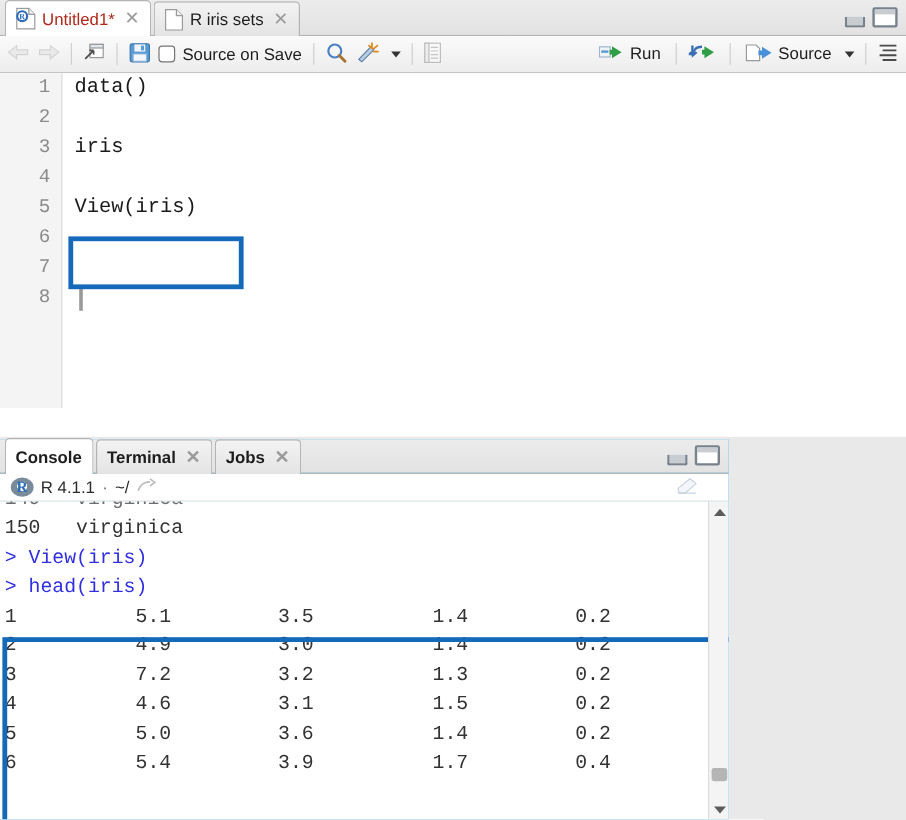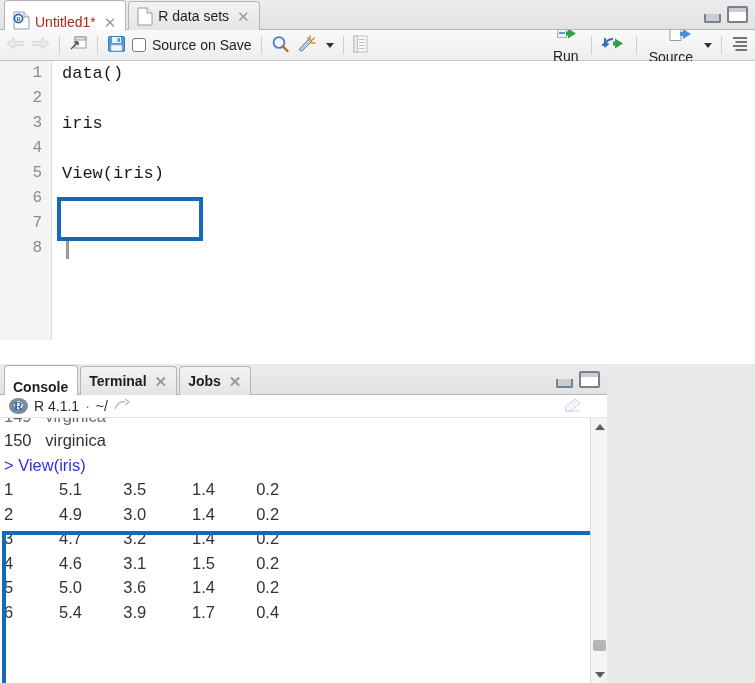--- a/index.html
+++ b/index.html
@@ -20,40 +20,40 @@
     display: flex; align-items: flex-end; padding-left: 4px;
   }
   .tab {
     height: 29px; display: flex; align-items: center; gap: 5px;
     padding: 0 9px 0 8px; font-size: 14px; color: #1d1d1d;
     border: 1px solid #b4b4b4; border-bottom: none;
     border-radius: 4px 4px 0 0; margin-right: 2px;
     background: linear-gradient(#f3f3f3,#e4e4e4);
     position: relative; top: 1px; white-space: nowrap;
   }
-  .tab.active { background: #ffffff; top: 1px; height: 30px; align-items: flex-end; }
+  .tab.active { background: #ffffff; top: 1px; height: 30px; }
   .tab .closex { font-size: 15px; color: #9b9b9b; margin-left: 3px; line-height: 1; }
   .tab-title-red { color: #b0281a; }
 
   
   .winbtns { position: absolute; right: 7px; bottom: 6px; display: flex; gap: 6px; align-items: flex-end; }
   .btn-min { width: 17px; height: 9px; border: 2px solid #78828c; border-top: none;
              background: #c9cdd2; border-radius: 0 0 2px 2px; }
   .btn-max { width: 21px; height: 17px; border: 2px solid #78828c; background: #ffffff;
              border-radius: 2px; position: relative; }
   .btn-max::before { content:""; position:absolute; left:0; right:0; top:0; height:4px; background:#c9cdd2; }
 
   
   .srctoolbar {
     height: 31px; background: linear-gradient(#fafafa,#ededed);
     border-bottom: 1px solid #c4c4c4;
     display: flex; align-items: center; padding: 0 6px; gap: 6px; font-size: 13.5px;
   }
   .tsep { width: 1px; height: 18px; background: #cfcfcf; margin: 0 3px; }
-  .tbtn { display: flex; align-items: flex-end; gap: 4px; padding: 2px 3px; border-radius: 3px; flex-direction: column; }
+  .tbtn { display: flex; align-items: flex-start; gap: 4px; padding: 2px 3px; border-radius: 3px; }
   .tlabel { font-size: 14px; color: #1d1d1d; white-space: nowrap; }
   .chk { width: 14px; height: 14px; border: 1.5px solid #767676; border-radius: 3px; background: #fff; }
   .caret { width:0;height:0;border-left:4.5px solid transparent;border-right:4.5px solid transparent;
            border-top:5px solid #333; margin-left:2px; }
 
   
   .editor { position: relative; background: #ffffff; overflow: hidden; }
   .gutter {
     position: absolute; left: 0; top: 0; width: 52px; height: 100%;
     background: #f4f4f4; border-right: 1px solid #dedede;
@@ -89,21 +89,21 @@
     padding-left: 9px; font-size: 14px; color: #2b2b2b;
     background: #ffffff; border-bottom: 1px solid #e4e4e4;
   }
   .rlogo { width: 19px; height: 16px; position: relative; }
   .rlogo .ring { position: absolute; inset: 0; border-radius: 50%;
                  background: radial-gradient(ellipse at 50% 45%, #ffffff 0 30%, #7a8b9c 32% 100%); }
   .rlogo .rchar { position: absolute; inset: 0; color: #2c6fbb; font-weight: bold;
                   font-size: 13px; text-align: center; line-height: 16px; font-family: "Liberation Serif", serif; }
   .share { color: #b9b9b9; font-size: 14px; }
   .console-body { position: relative; background: #ffffff; overflow: hidden; }
-  .cline { height: 24.5px; line-height: 24.5px; font-family: Liberation Sans, sans-serif;
+  .cline { height: 24.5px; line-height: 24.5px; font-family: Liberation Mono, monospace;
            font-size: 16.5px; color: #333333; white-space: pre; padding-left: 4px; }
   .cline.cmd { color: #2f2fe0; }
   .hl-console { position: absolute; border: 4px solid #1469b8; pointer-events: none; }
 
   
   .vscroll { position: absolute; right: 0; top: 0; width: 17px; height: 100%;
              background: #f4f4f4; border-left: 1px solid #dcdcdc; }
   .sc-arrow { width: 17px; height: 17px; display:flex; align-items:center; justify-content:center; }
   .sc-arrow.bot { position: absolute; bottom: 0; }
   .sc-arrow i { width:0;height:0;border-left:5px solid transparent;border-right:5px solid transparent; }
@@ -134,21 +134,21 @@
         <span class="closex">✕</span>
       </div>
 
       <div class="tab">
         <span style="display:inline-block;width:16px;height:19px;">
           <svg width="16" height="19" viewBox="0 0 16 19">
             <path d="M1 1 H10 L15 6 V18 H1 Z" fill="#ffffff" stroke="#9a9a9a" stroke-width="1"></path>
             <path d="M10 1 L10 6 L15 6" fill="#efefef" stroke="#9a9a9a" stroke-width="1"></path>
           </svg>
         </span>
-        <span>R data sets</span>
+        <span>R iris sets</span>
         <span class="closex">✕</span>
       </div>
 
       <div class="winbtns">
         <div class="btn-min"></div>
         <div class="btn-max"></div>
       </div>
     </div>
 
     <div class="srctoolbar">
@@ -311,23 +311,24 @@
       </span>
     </div>
 
     <div class="console-body" style="height:265px;">
 
       <div class="cline" style="position:absolute; top:-14px; color:#6d6d6d;">149   virginica</div>
 
       <div style="position:absolute; top:10px; left:0; right:17px;">
         <div class="cline">150   virginica</div>
         <div class="cline cmd">&gt; View(iris)</div>
+        <div class="cline cmd">&gt; head(iris)</div>
         <div class="cline">1          5.1         3.5          1.4         0.2</div>
         <div class="cline">2          4.9         3.0          1.4         0.2</div>
-        <div class="cline">3          4.7         3.2          1.4         0.2</div>
+        <div class="cline">3          7.2         3.2          1.3         0.2</div>
         <div class="cline">4          4.6         3.1          1.5         0.2</div>
         <div class="cline">5          5.0         3.6          1.4         0.2</div>
         <div class="cline">6          5.4         3.9          1.7         0.4</div>
       </div>
 
       <div class="hl-console" style="left:2px; top:113px; width:631px; height:193px;"></div>
 
       <div class="vscroll">
         <div class="sc-arrow top">
             <i></i>

